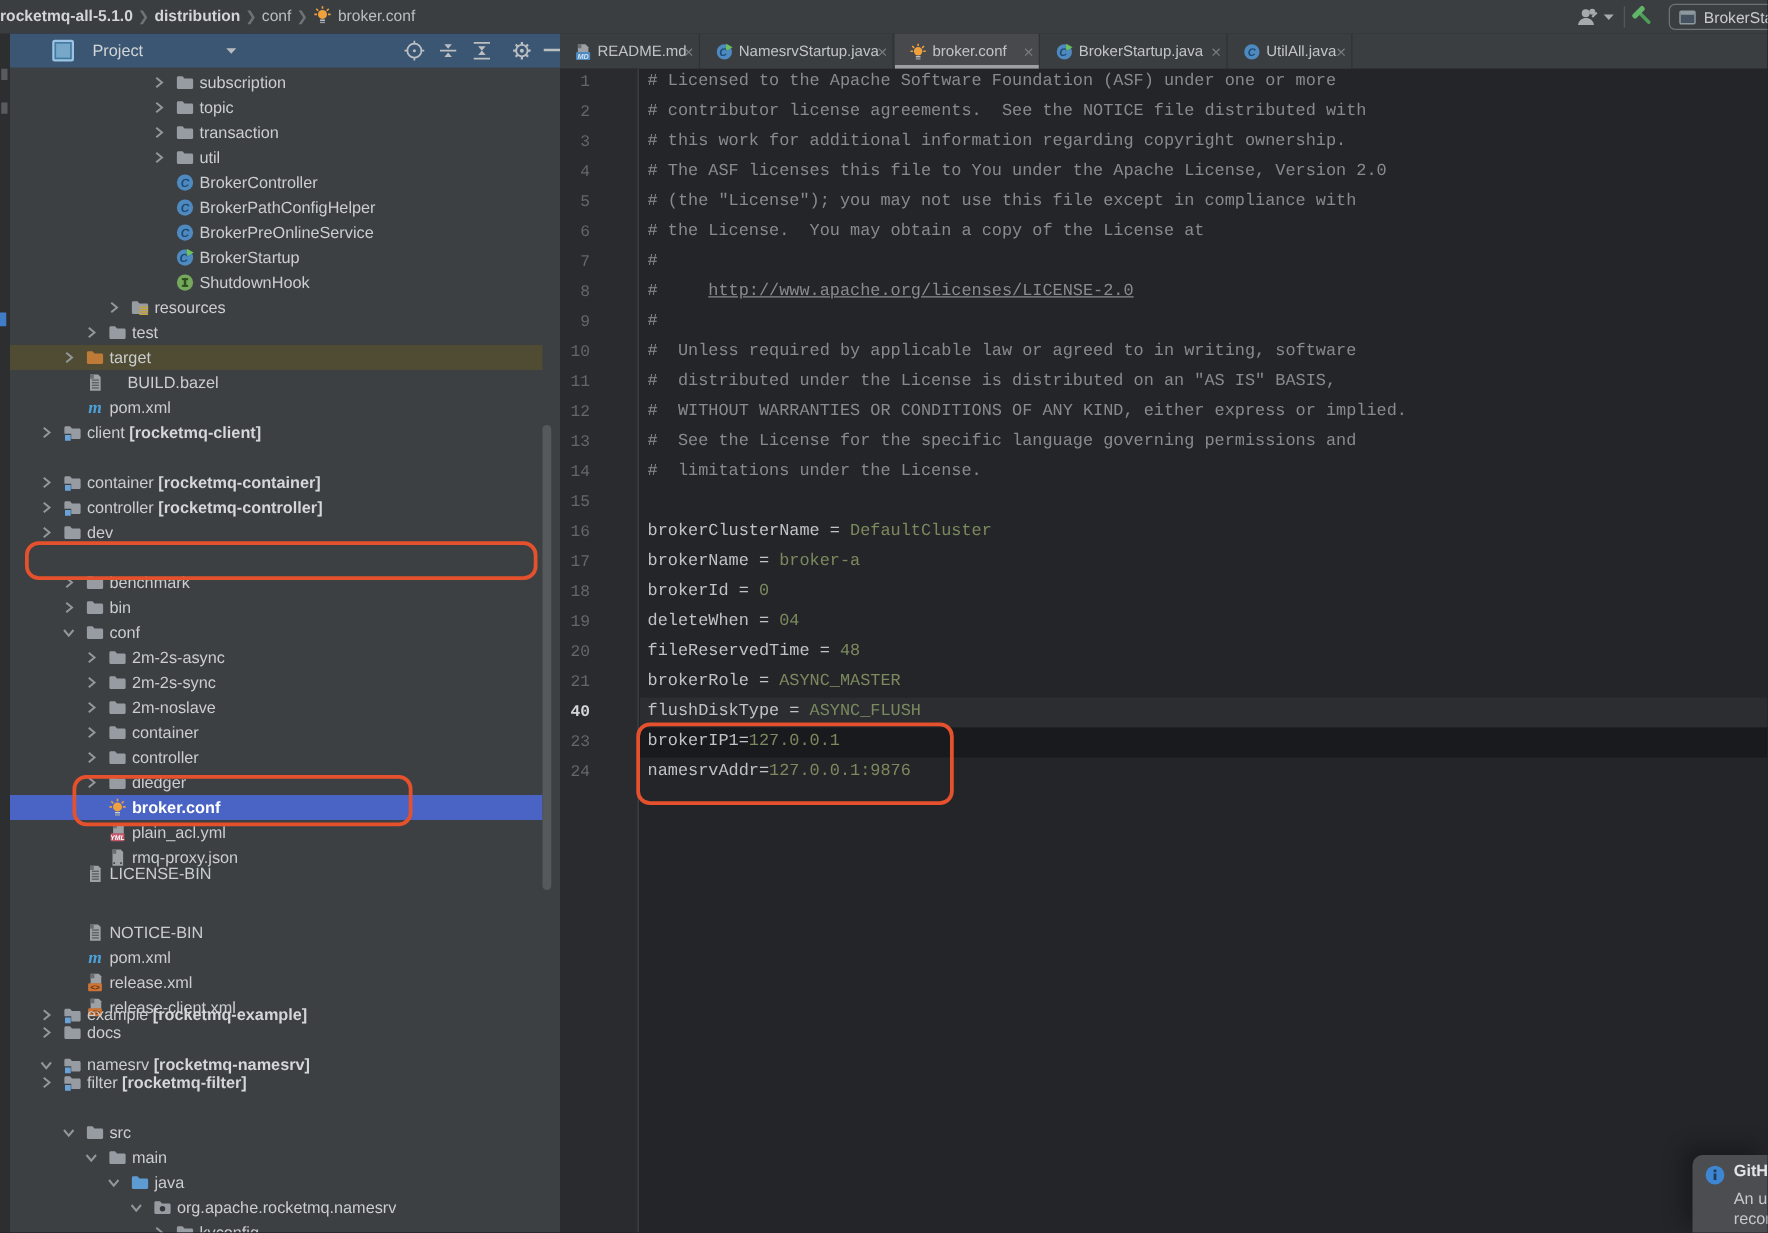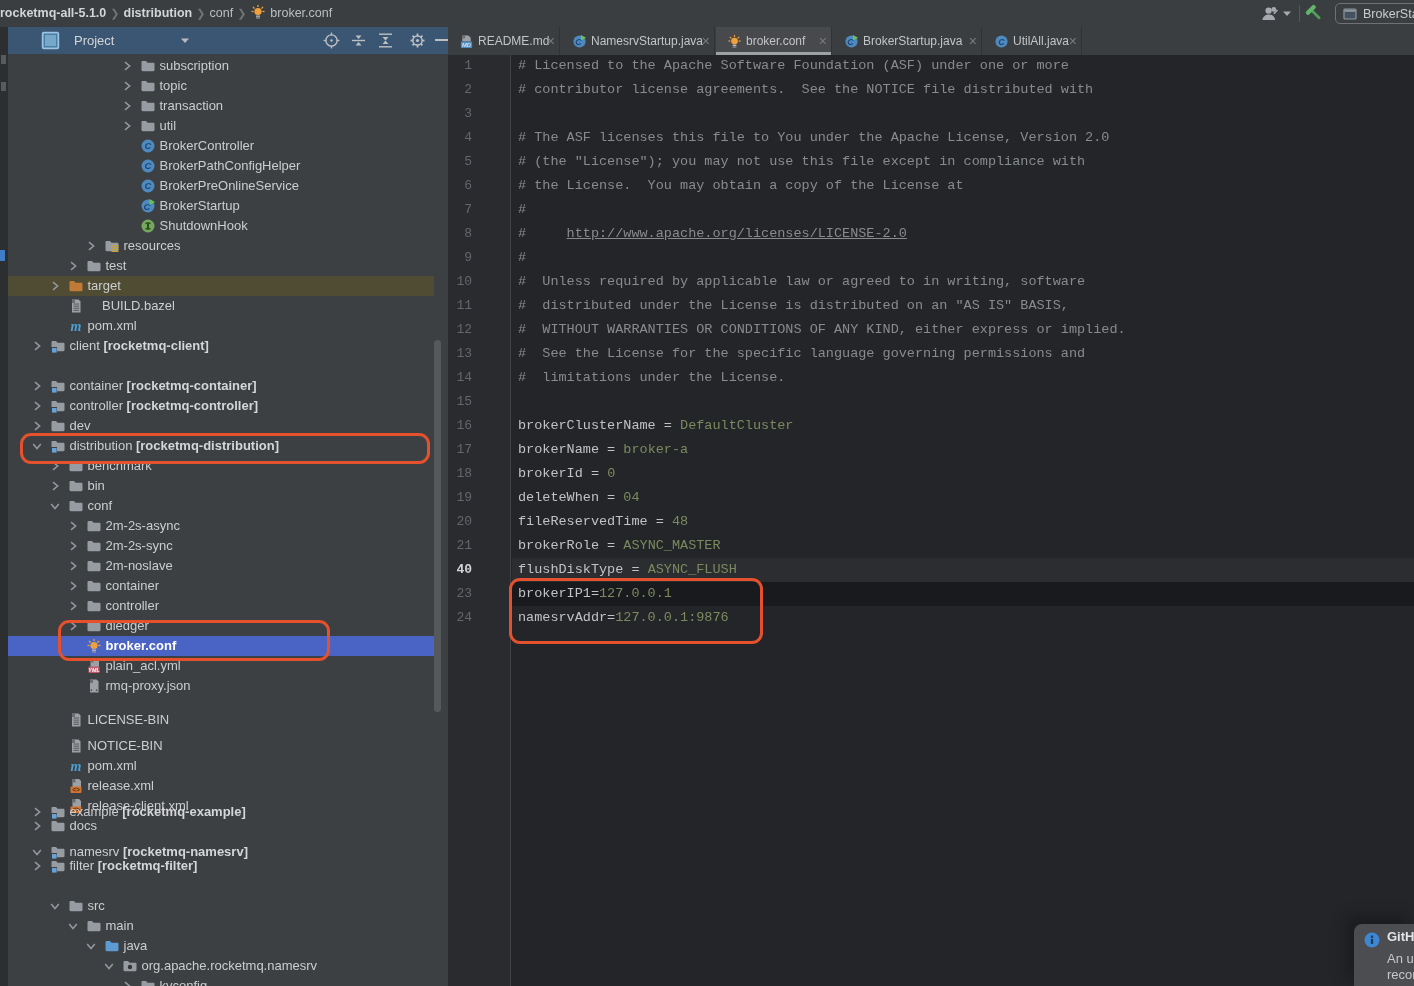--- a/index.html
+++ b/index.html
@@ -311,35 +311,20 @@
             <path d="M5 3.2 L9.6 7 L5 10.8" stroke="#91979c" stroke-width="1.6" fill="none"></path>
           </svg>
         </i>
         <i class="ai" style="left:41.5px;top:2px">
           <svg width="16" height="16" viewBox="0 0 16 16">
             <path d="M1.5 4.2 C1.5 3.5 2 3 2.7 3 H6 L7.6 4.8 H13.3 C14 4.8 14.5 5.3 14.5 6 V12 C14.5 12.7 14 13.2 13.3 13.2 H2.7 C2 13.2 1.5 12.7 1.5 12 Z" fill="#979ca2"></path>
           </svg>
         </i>
         <span class="tt" style="left:61.5px">dev</span>
       </div>
-<div class="trow" style="top:409px;">
-        <i class="ai" style="left:21.5px">
-          <svg width="14" height="14" viewBox="0 0 14 14">
-            <path d="M3.2 5 L7 9.6 L10.8 5" stroke="#91979c" stroke-width="1.6" fill="none"></path>
-          </svg>
-        </i>
-        <i class="ai" style="left:41.5px;top:2px">
-          <svg width="16" height="16" viewBox="0 0 16 16">
-            <path d="M1.5 4.2 C1.5 3.5 2 3 2.7 3 H6 L7.6 4.8 H13.3 C14 4.8 14.5 5.3 14.5 6 V12 C14.5 12.7 14 13.2 13.3 13.2 H2.7 C2 13.2 1.5 12.7 1.5 12 Z" fill="#979ca2"></path>
-            <rect x="1" y="9" width="6" height="6" fill="#3d4043"></rect>
-            <rect x="2" y="10" width="4.6" height="4.6" fill="#67a2d8"></rect>
-          </svg>
-        </i>
-        <span class="tt" style="left:61.5px">distribution <b>[rocketmq-distribution]</b></span>
-      </div>
 <div class="trow" style="top:429px;">
         <i class="ai" style="left:39.5px">
           <svg width="14" height="14" viewBox="0 0 14 14">
             <path d="M5 3.2 L9.6 7 L5 10.8" stroke="#91979c" stroke-width="1.6" fill="none"></path>
           </svg>
         </i>
         <i class="ai" style="left:59.5px;top:2px">
           <svg width="16" height="16" viewBox="0 0 16 16">
             <path d="M1.5 4.2 C1.5 3.5 2 3 2.7 3 H6 L7.6 4.8 H13.3 C14 4.8 14.5 5.3 14.5 6 V12 C14.5 12.7 14 13.2 13.3 13.2 H2.7 C2 13.2 1.5 12.7 1.5 12 Z" fill="#979ca2"></path>
           </svg>
@@ -481,21 +466,21 @@
 <div class="trow" style="top:649px;">
         <i class="ai" style="left:77.5px;top:2px">
           <svg width="16" height="16" viewBox="0 0 16 16">
             <path d="M4 1.5 H10.5 L12.5 3.5 V14.5 H4 Z" fill="#9da1a5"></path>
             <path d="M4 1.5 H7 V5 H4 Z" fill="#6a6e72"></path>
             <text x="8.3" y="13" font-family="Liberation Mono" font-size="9" font-weight="bold" fill="#3f4246" text-anchor="middle">{..}</text>
           </svg>
         </i>
         <span class="tt" style="left:97.5px">rmq-proxy.json</span>
       </div>
-<div class="trow" style="top:683px;">
+<div class="trow" style="top:662px;">
         <i class="ai" style="left:59.5px;top:2px">
           <svg width="16" height="16" viewBox="0 0 16 16">
             <path d="M4 1.5 H10.5 L12.5 3.5 V14.5 H4 Z" fill="#9da1a5"></path>
             <path d="M4 1.5 H7 V5 H4 Z" fill="#6a6e72"></path>
             <rect x="5.5" y="5.5" width="5.6" height="1.1" fill="#5c6064"></rect>
             <rect x="5.5" y="7.6" width="5.6" height="1.1" fill="#5c6064"></rect>
             <rect x="5.5" y="9.7" width="5.6" height="1.1" fill="#5c6064"></rect>
             <rect x="5.5" y="11.8" width="5.6" height="1.1" fill="#5c6064"></rect>
           </svg>
         </i>
@@ -806,20 +791,21 @@
 <div class="ln" style="top:438px">17</div>
 <div class="ln" style="top:462px">18</div>
 <div class="ln" style="top:486px">19</div>
 <div class="ln" style="top:510px">20</div>
 <div class="ln" style="top:534px">21</div>
 <div class="ln cur" style="top:558px">40</div>
 <div class="ln" style="top:582px">23</div>
 <div class="ln" style="top:606px">24</div>
 <div class="cl" style="top:54px"><span class="c"># Licensed to the Apache Software Foundation (ASF) under one or more</span></div>
 <div class="cl" style="top:78px"><span class="c"># contributor license agreements.  See the NOTICE file distributed with</span></div>
+<div class="cl" style="top:102px"><span class="c"># this work for additional information regarding copyright ownership.</span></div>
 <div class="cl" style="top:126px"><span class="c"># The ASF licenses this file to You under the Apache License, Version 2.0</span></div>
 <div class="cl" style="top:150px"><span class="c"># (the "License"); you may not use this file except in compliance with</span></div>
 <div class="cl" style="top:174px"><span class="c"># the License.  You may obtain a copy of the License at</span></div>
 <div class="cl" style="top:198px"><span class="c">#</span></div>
 <div class="cl" style="top:222px"><span class="c">#     </span><span class="c u">http://www.apache.org/licenses/LICENSE-2.0</span></div>
 <div class="cl" style="top:246px"><span class="c">#</span></div>
 <div class="cl" style="top:270px"><span class="c">#  Unless required by applicable law or agreed to in writing, software</span></div>
 <div class="cl" style="top:294px"><span class="c">#  distributed under the License is distributed on an "AS IS" BASIS,</span></div>
 <div class="cl" style="top:318px"><span class="c">#  WITHOUT WARRANTIES OR CONDITIONS OF ANY KIND, either express or implied.</span></div>
 <div class="cl" style="top:342px"><span class="c">#  See the License for the specific language governing permissions and</span></div>

